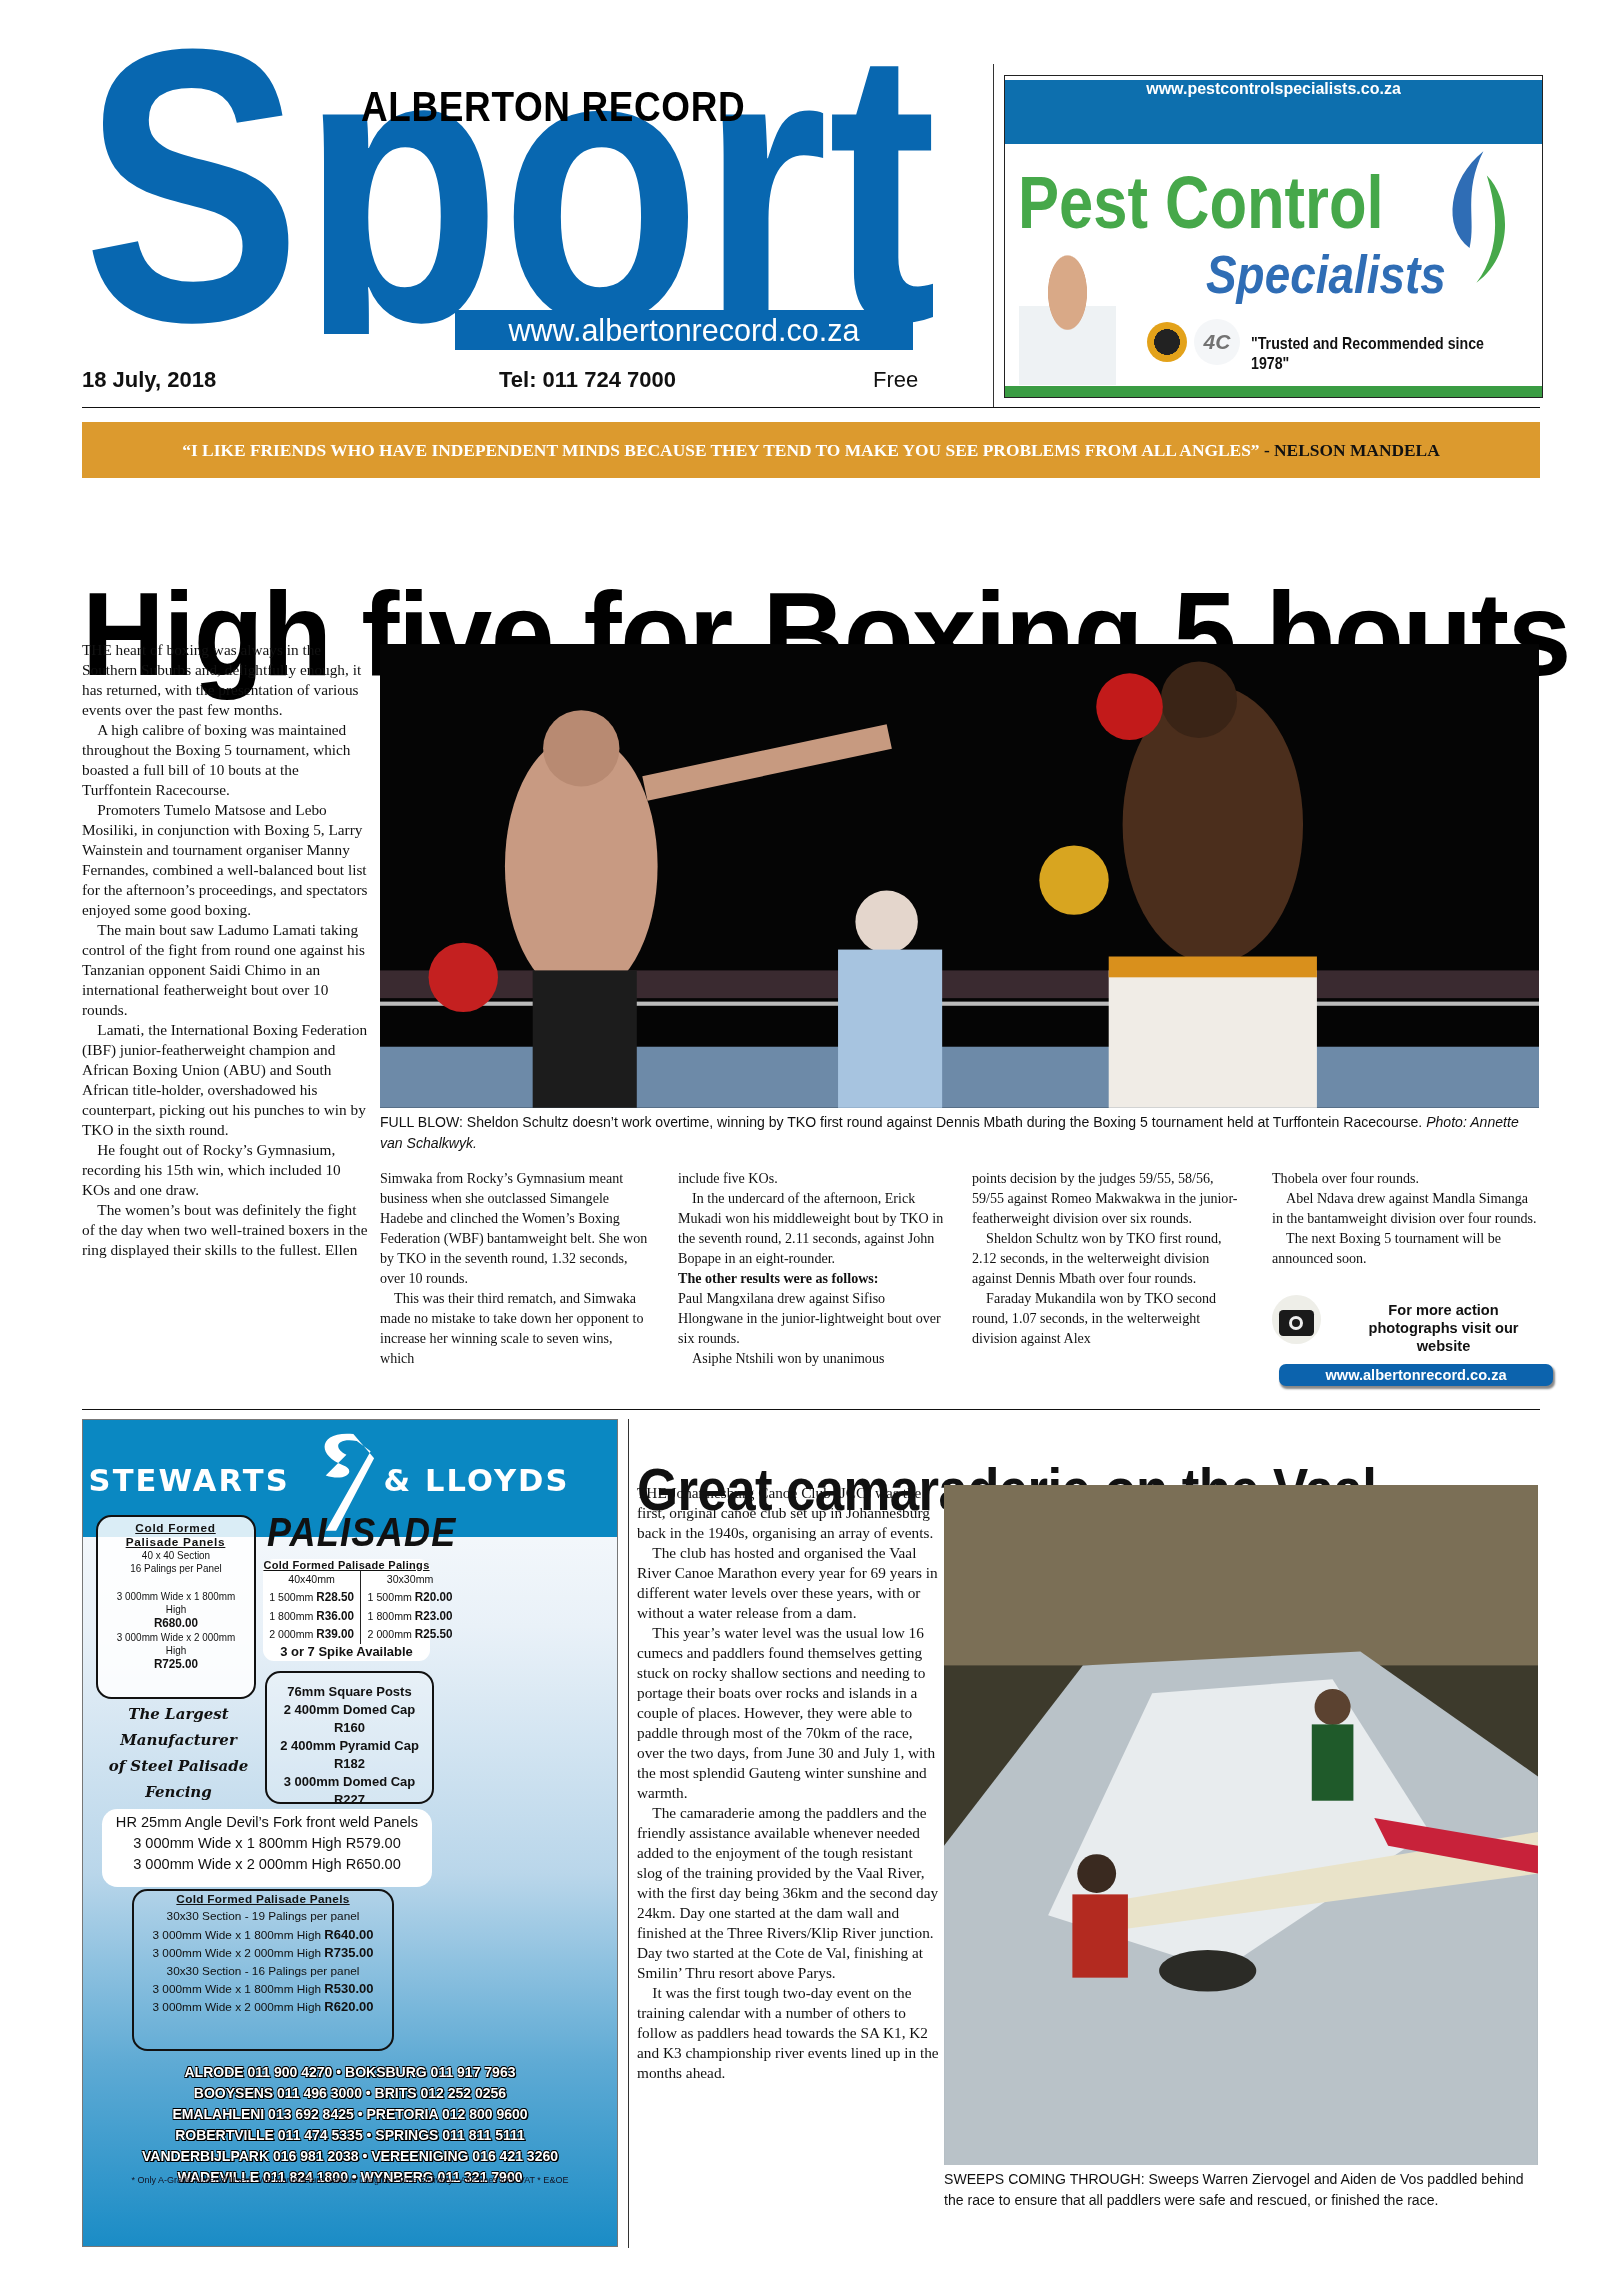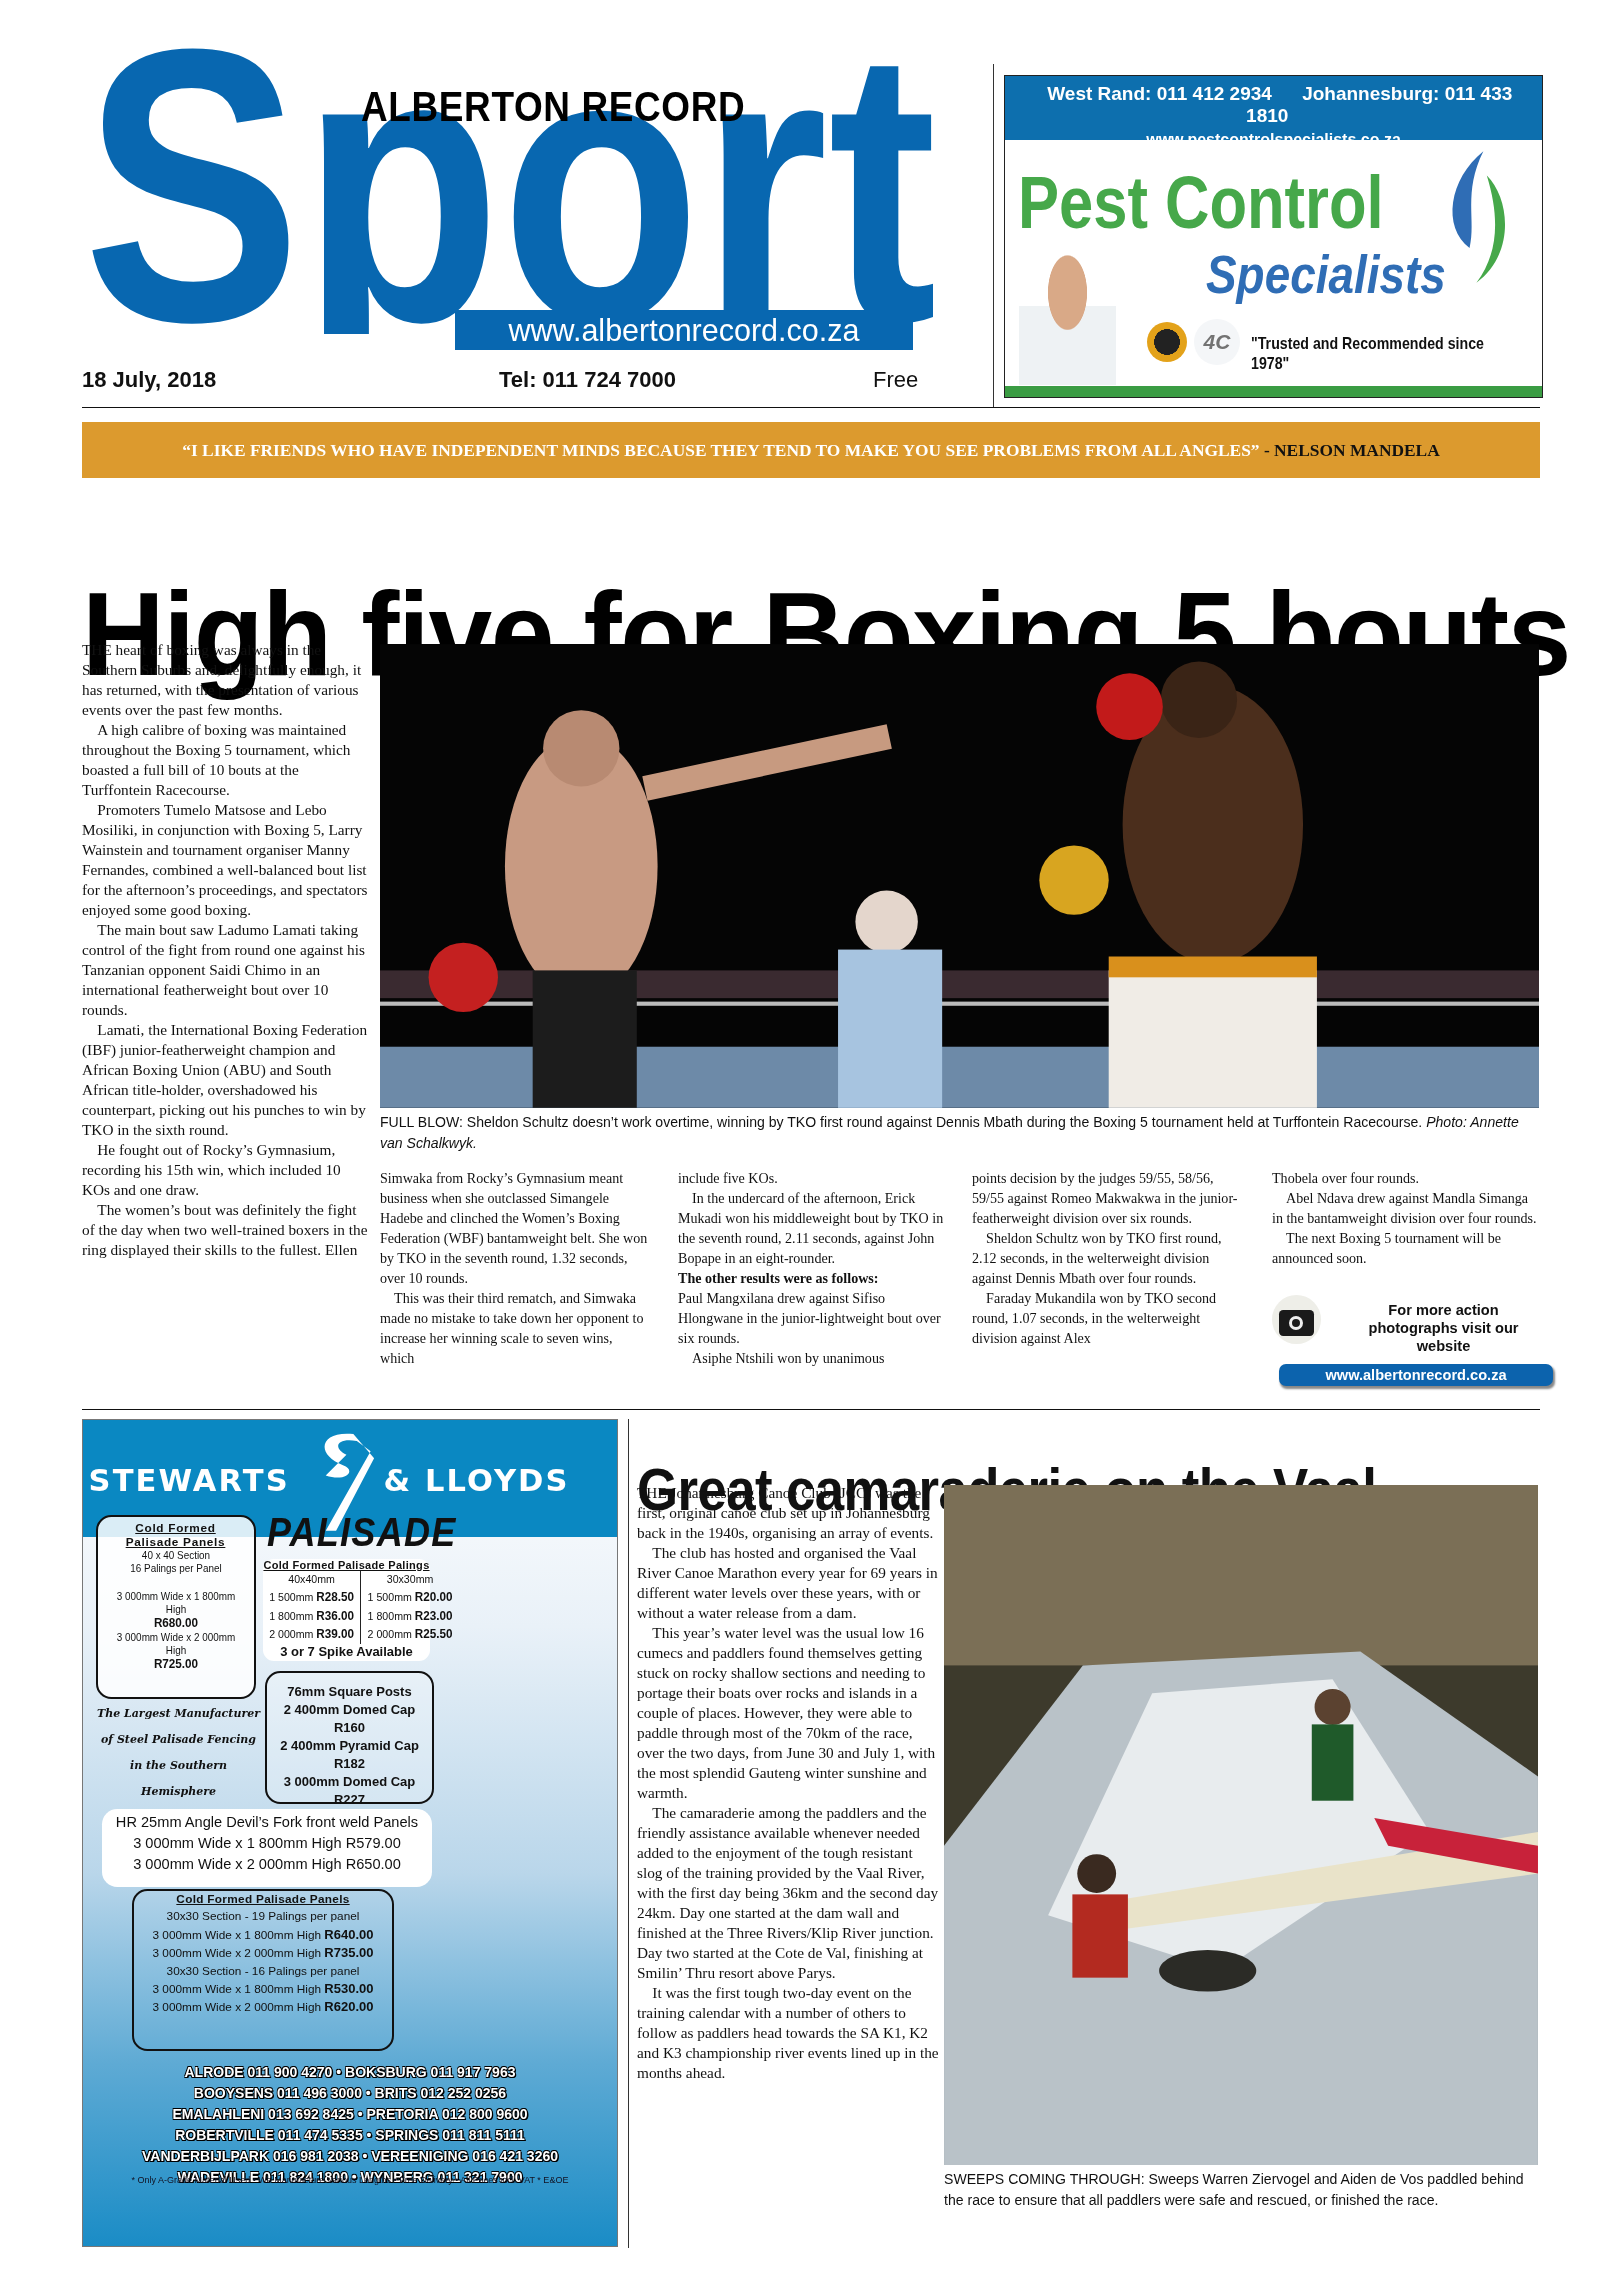--- a/index.html
+++ b/index.html
@@ -66,21 +66,21 @@
   .sl .b-price{font-weight:bold;font-size:13px;line-height:14.6px;transform:scaleX(0.9);}
   .sl .palisade{position:absolute;left:184px;top:90px;font-weight:bold;font-style:italic;font-size:40px;letter-spacing:1.4px;transform:scaleX(0.9);transform-origin:left;}
   .sl .palings{position:absolute;left:180px;top:139px;width:167px;background:#fff;border-radius:11px;text-align:center;padding-bottom:2.8px;}
   .sl .palings .pt{font-weight:bold;font-size:11px;text-decoration:underline;letter-spacing:0.3px;}
   .sl .palings table{width:100%;border-collapse:collapse;font-size:11.8px;line-height:17.4px;}
   .sl .palings td{padding:0 1.4px;white-space:nowrap;transform:scaleX(0.9);}
   .sl .palings td.sep{border-right:1.4px solid #222;}
   .sl .palings b{font-size:13px;}
   .sl .spike{font-weight:bold;font-size:13px;}
   .sl .posts{left:182px;top:251px;width:169px;height:133px;font-weight:bold;font-size:13px;line-height:18px;padding-top:9.7px;background:rgba(255,255,255,0.25);}
-  .sl .largest{position:absolute;left:14px;top:281px;width:163px;text-align:center;font-family:"DejaVu Serif",serif;font-style:italic;font-weight:bold;font-size:11px;line-height:26px;}
+  .sl .largest{position:absolute;left:14px;top:281px;width:163px;text-align:center;font-family:"DejaVu Serif",serif;font-style:italic;font-weight:bold;font-size:15px;line-height:26px;}
   .sl .devil{position:absolute;left:19px;top:389px;width:330px;height:75px;background:#fff;border-radius:15.3px;text-align:center;font-size:14.6px;line-height:21px;padding-top:2.8px;}
   .sl .panels2{left:49px;top:469px;width:262px;height:162px;background:transparent;font-size:11.8px;line-height:17.4px;padding-top:0;}
   .sl .panels2 .pt{font-weight:bold;text-decoration:underline;font-size:11.8px;letter-spacing:0.3px;}
   .sl .panels2 b{font-size:13px;}
   .sl .branches{position:absolute;left:0;top:642px;width:100%;text-align:center;color:#fff;font-weight:bold;font-size:14px;line-height:21px;text-shadow:-0.7px -0.7px 0 #000,0.7px -0.7px 0 #000,-0.7px 0.7px 0 #000,0.7px 0.7px 0 #000,1.4px 1.4px 0 #000;}
   .sl .fine{position:absolute;left:0;top:755px;width:100%;text-align:center;font-size:9px;color:#112;}
   
   .vaal-rule{position:absolute;left:628px;top:1419px;width:1.4px;height:829px;background:#333;}
   .vaal-head{position:absolute;left:637px;top:1398px;font-family:"Liberation Sans",sans-serif;font-size:60px;line-height:83px;white-space:nowrap;transform:scaleX(0.88);transform-origin:left;letter-spacing:-0.7px;}
   .vaal-photo{position:absolute;left:944px;top:1485px;width:594px;height:680px;overflow:hidden;background:#2a2a22;}
@@ -97,24 +97,20 @@
   <div class="meta-row">
     <span class="date">18 July, 2018</span>
     <span class="tel">Tel: 011 724 7000</span>
     <span class="free">Free</span>
   </div>
   <div class="ad-vrule"></div>
   <div class="rule-top"></div>
 
   <div class="pest">
     <div class="top">
-      <div class="phones">
-        <span>West Rand: 011 412 2934</span>
-        <span>Johannesburg: 011 433 1810</span>
-      </div>
       <div class="url">www.pestcontrolspecialists.co.za</div>
     </div>
     <div class="title1">Pest Control</div>
     <div class="title2">Specialists</div>
     <svg class="logo" viewBox="0 0 110 190">
       <path d="M70 0 C20 40 10 110 50 140 C60 100 40 60 70 0Z" fill="#2f6db5"></path>
       <path d="M75 35 C110 70 115 150 60 190 C90 150 95 100 75 35Z" fill="#46a84a"></path>
     </svg>
     <div class="person"></div>
     <div class="badge1"></div>

